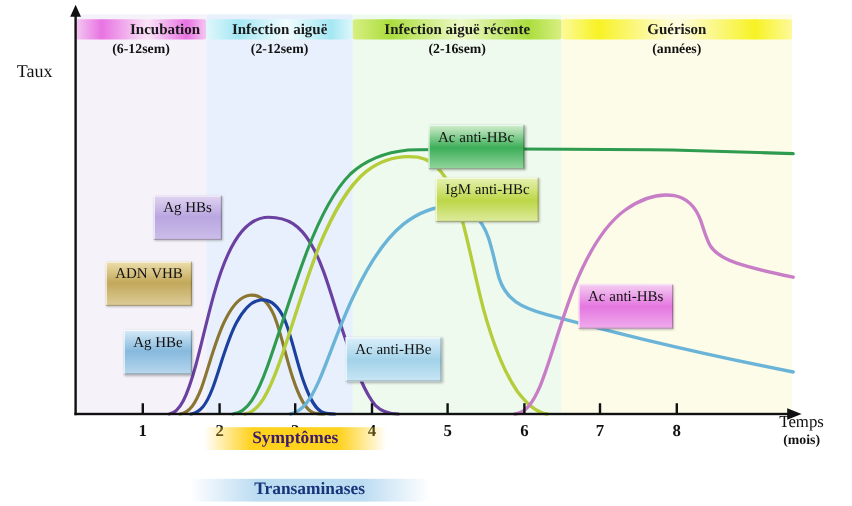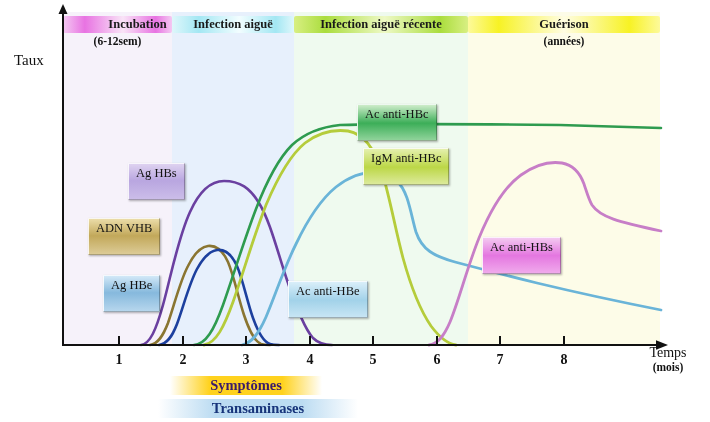--- a/index.html
+++ b/index.html
@@ -57,24 +57,26 @@
   <div class="band" style="left:294px;width:174px;background:#effaef;"></div>
   <div class="band" style="left:468px;width:192px;background:#fdfce8;"></div>
 
   <div class="phase-head" style="left:63px;top:16px;width:109px;">
     <span class="pill" style="background:linear-gradient(90deg,#f4c9f2 0%,#e873e2 20%,#f9e4f7 55%,#e873e2 85%,#f4c9f2 100%);padding-left:40px;">Incubation</span>
     <span class="sub">(6-12sem)</span>
   </div>
 
   <div class="phase-head" style="left:172px;top:16px;width:122px;">
     <span class="pill" style="background:linear-gradient(90deg,#dff7fb 0%,#a3e7f3 22%,#f2fdff 55%,#a3e7f3 85%,#dff7fb 100%);">Infection aiguë</span>
+    <span class="sub">(2-12sem)</span>
   </div>
 
   <div class="phase-head" style="left:294px;top:16px;width:174px;">
     <span class="pill" style="background:linear-gradient(90deg,#d8ef82 0%,#aadd3d 18%,#eef9c6 52%,#aadd3d 84%,#d8ef82 100%);">Infection aiguë récente</span>
+    <span class="sub">(2-16sem)</span>
   </div>
 
   <div class="phase-head" style="left:468px;top:16px;width:192px;">
     <span class="pill" style="background:linear-gradient(90deg,#fdfa9a 0%,#f7f224 16%,#fffde3 50%,#f7f224 84%,#fdfa9a 100%);">Guérison</span>
     <span class="sub">(années)</span>
   </div>
 
   <svg width="710" height="422">
     <defs>
       <filter id="soft" x="-6%" y="-20%" width="112%" height="140%">
@@ -149,21 +151,21 @@
   <div class="chip" style="left:103px;top:275px;background:linear-gradient(180deg,#d2e8f7 0%,#86b9dd 48%,#b6d6ed 100%);">Ag HBe</div>
 
   <div class="chip" style="left:357px;top:104px;background:linear-gradient(180deg,#cdecc9 0%,#3cae58 52%,#8fd39a 100%);">Ac anti-HBc</div>
 
   <div class="chip" style="left:363px;top:148px;background:linear-gradient(180deg,#e4f0ad 0%,#bcd747 52%,#dcea9a 100%);">IgM anti-HBc</div>
 
   <div class="chip" style="left:288px;top:281px;background:linear-gradient(180deg,#d9eef9 0%,#a2d2e9 52%,#c7e5f4 100%);">Ac anti-HBe</div>
 
   <div class="chip" style="left:482px;top:237px;background:linear-gradient(180deg,#f3c9f0 0%,#e477e0 50%,#f0a9ec 100%);">Ac anti-HBs</div>
 
-  <div class="banner" style="left:170px;top:376px;width:152px;
+  <div class="banner" style="left:170px;top:356px;width:152px;
               background:linear-gradient(90deg,rgba(255,210,30,0) 0%,#ffd21e 26%,#ffd21e 74%,rgba(255,210,30,0) 100%);">
     <span style="color:#3a1a6a;font-weight:600;">Symptômes</span>
   </div>
 
   <div class="banner" style="left:158px;top:399px;width:200px;
               background:linear-gradient(90deg,rgba(188,220,242,0) 0%,#bcdcf2 28%,#bcdcf2 72%,rgba(188,220,242,0) 100%);">
     <span style="color:#17347a;font-weight:600;">Transaminases</span>
   </div>
 
 </div>

